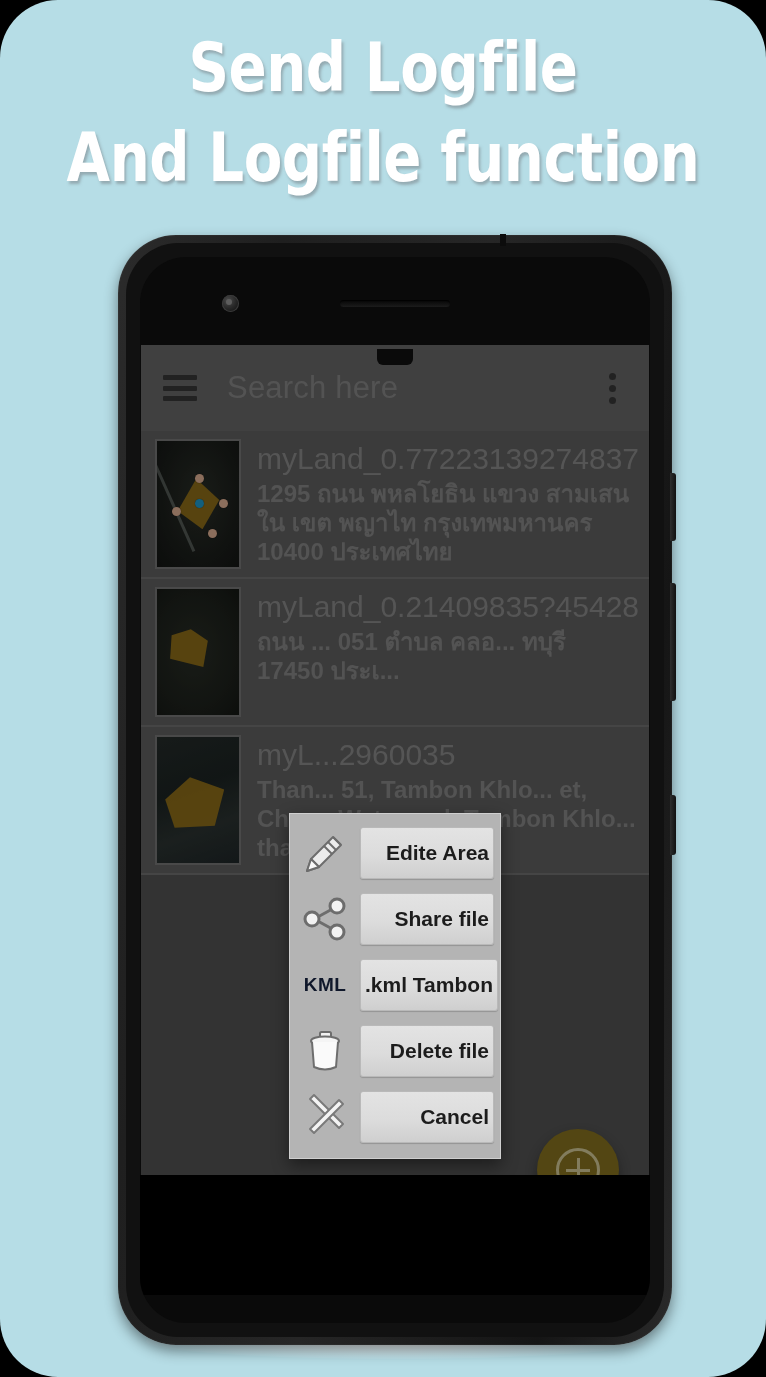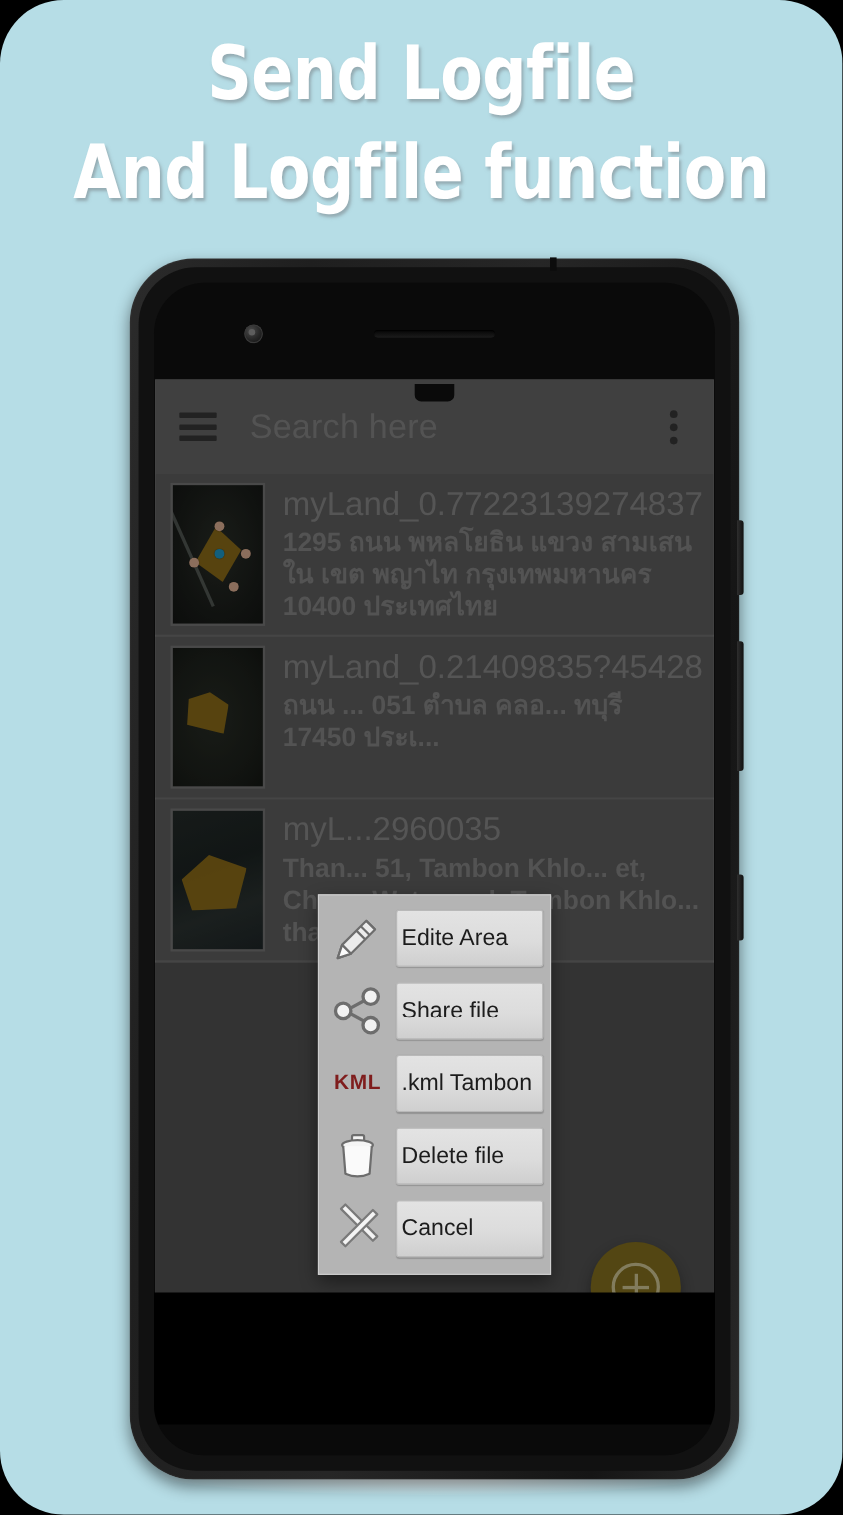--- a/index.html
+++ b/index.html
@@ -331,32 +331,32 @@
   }
   .dlg-icon {
     flex: 0 0 auto;
     width: 58px; height: 58px;
     display: flex; align-items: center; justify-content: center;
   }
   .dlg-icon svg { display: block; }
   .kml-text {
     font-size: 19px;
     font-weight: 700;
-    color: #7f1d1d;
+    color: #0f172a;
     letter-spacing: 0.5px;
   }
   .dlg-btn {
     flex: 1 1 auto;
     background: linear-gradient(180deg,#e3e3e3 0%, #dcdcdc 55%, #cfcfcf 100%);
     border: 1px solid #b9b9b9;
     border-radius: 3px;
     color: #1c1c1c;
     font-size: 21px;
-    font-weight: 400;
-    text-align: left;
+    font-weight: 700;
+    text-align: right;
     padding: 14px 4px;
     line-height: 22px;
     box-shadow: 0 1px 1px rgba(0,0,0,0.18);
     white-space: nowrap;
   }
 
   
   .screen-bottom-black {
     position: absolute;
     left: 0; right: 0;

